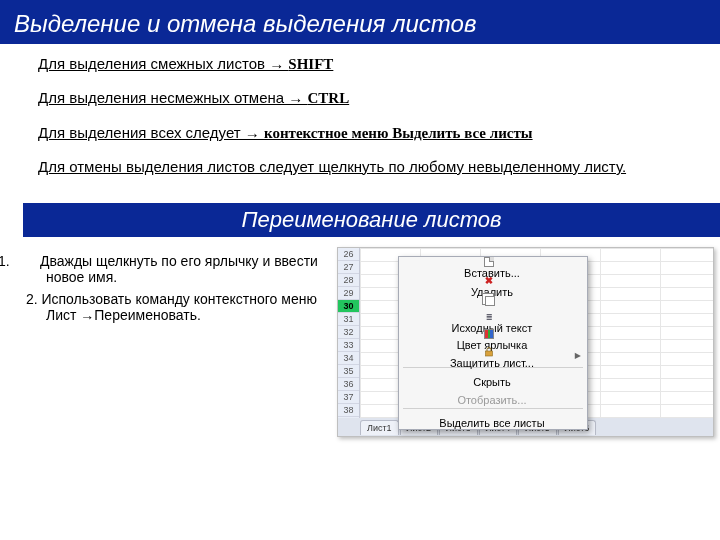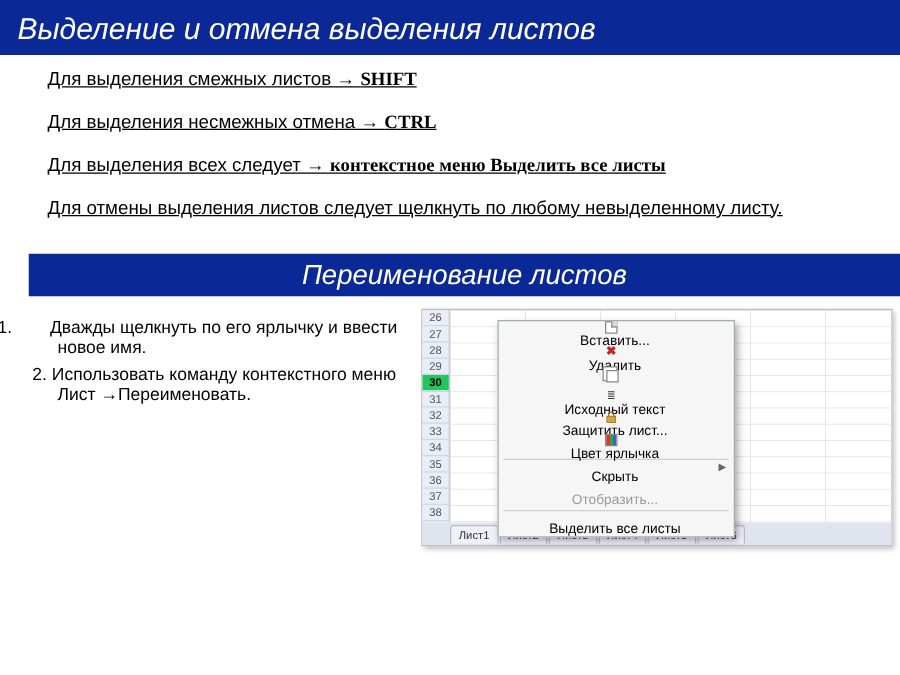--- a/index.html
+++ b/index.html
@@ -189,35 +189,35 @@
         <div class="row">
           <span class="ic">
             <span class="copy-ico"></span>
           </span>
         </div>
         <div class="row">
           <span class="ic code-ico">≣</span>
           <span>Исходный текст</span>
         </div>
         <div class="row">
+          <span class="ic">
+            <span class="color-ico"></span>
+          </span>
+          <span>Цвет ярлычка</span>
+          <span class="arrow">▶</span>
+        </div>
+        <div class="row">
           <span class="ic lock-ico">
             <svg viewBox="0 0 10 10">
               <rect x="1.5" y="4" width="7" height="5" fill="#d9a13b" stroke="#8a6a1f" stroke-width="0.6"></rect>
               <path d="M3 4 V2.5 a2 2 0 0 1 4 0 V4" fill="none" stroke="#8a6a1f" stroke-width="1"></path>
             </svg>
           </span>
           <span>Защитить лист...</span>
         </div>
-        <div class="row">
-          <span class="ic">
-            <span class="color-ico"></span>
-          </span>
-          <span>Цвет ярлычка</span>
-          <span class="arrow">▶</span>
-        </div>
         <div class="sep"></div>
         <div class="row">
           <span class="ic"></span>
           <span>Скрыть</span>
         </div>
         <div class="row dis">
           <span class="ic"></span>
           <span>Отобразить...</span>
         </div>
         <div class="sep"></div>

